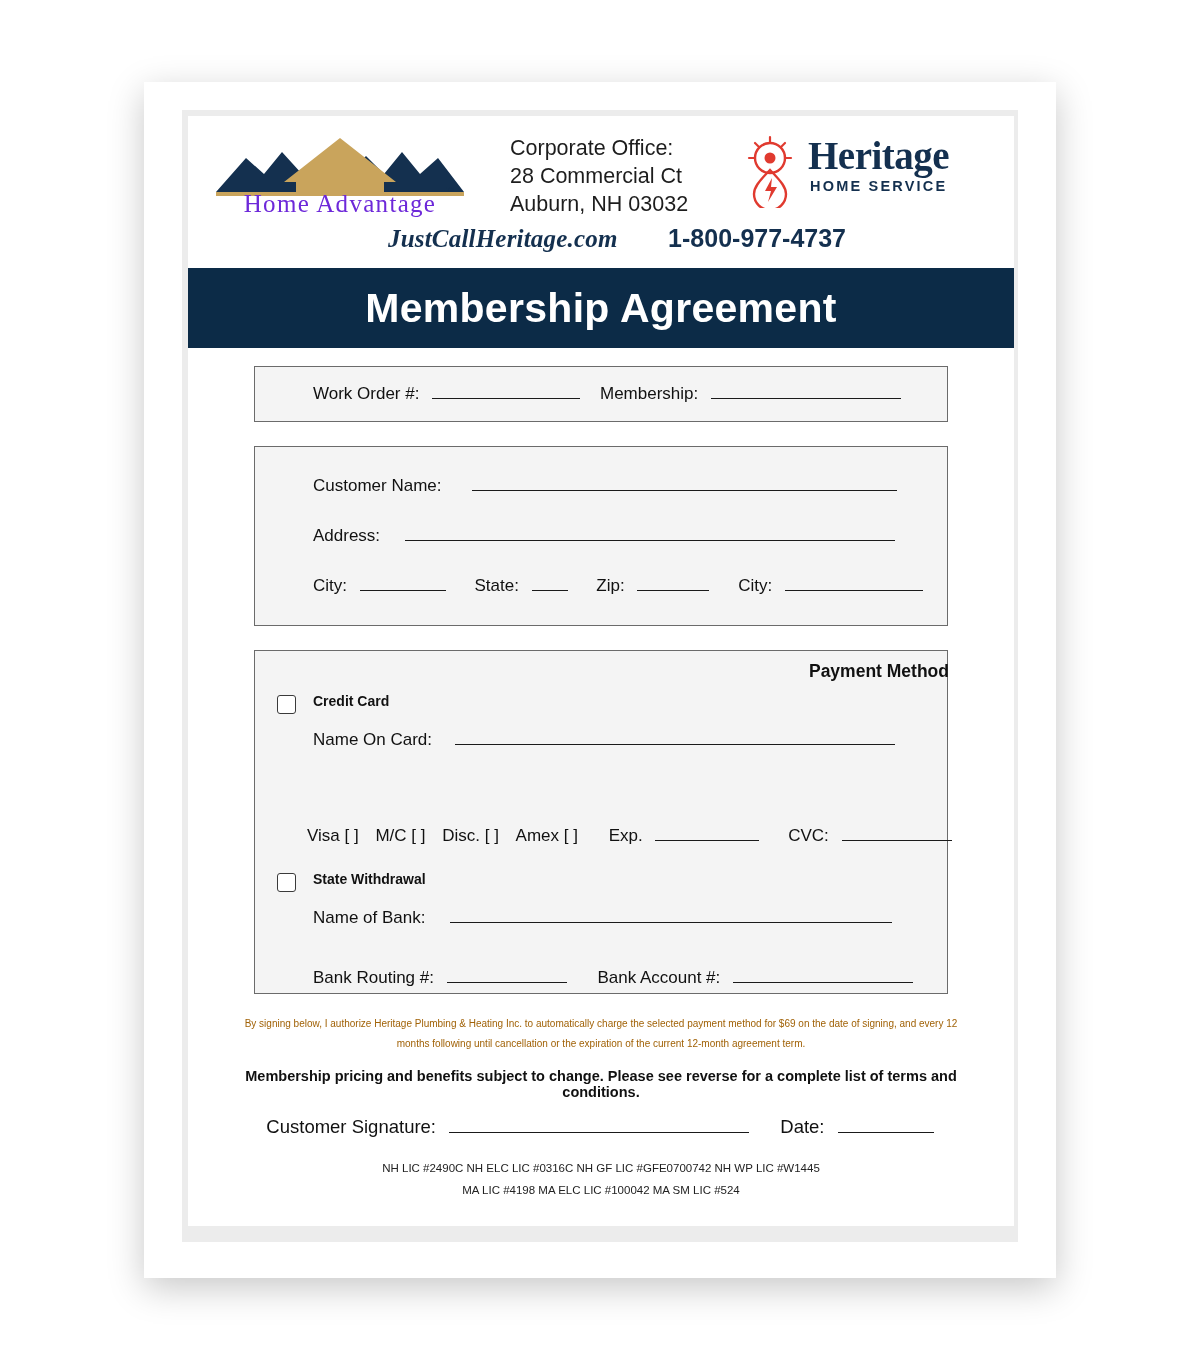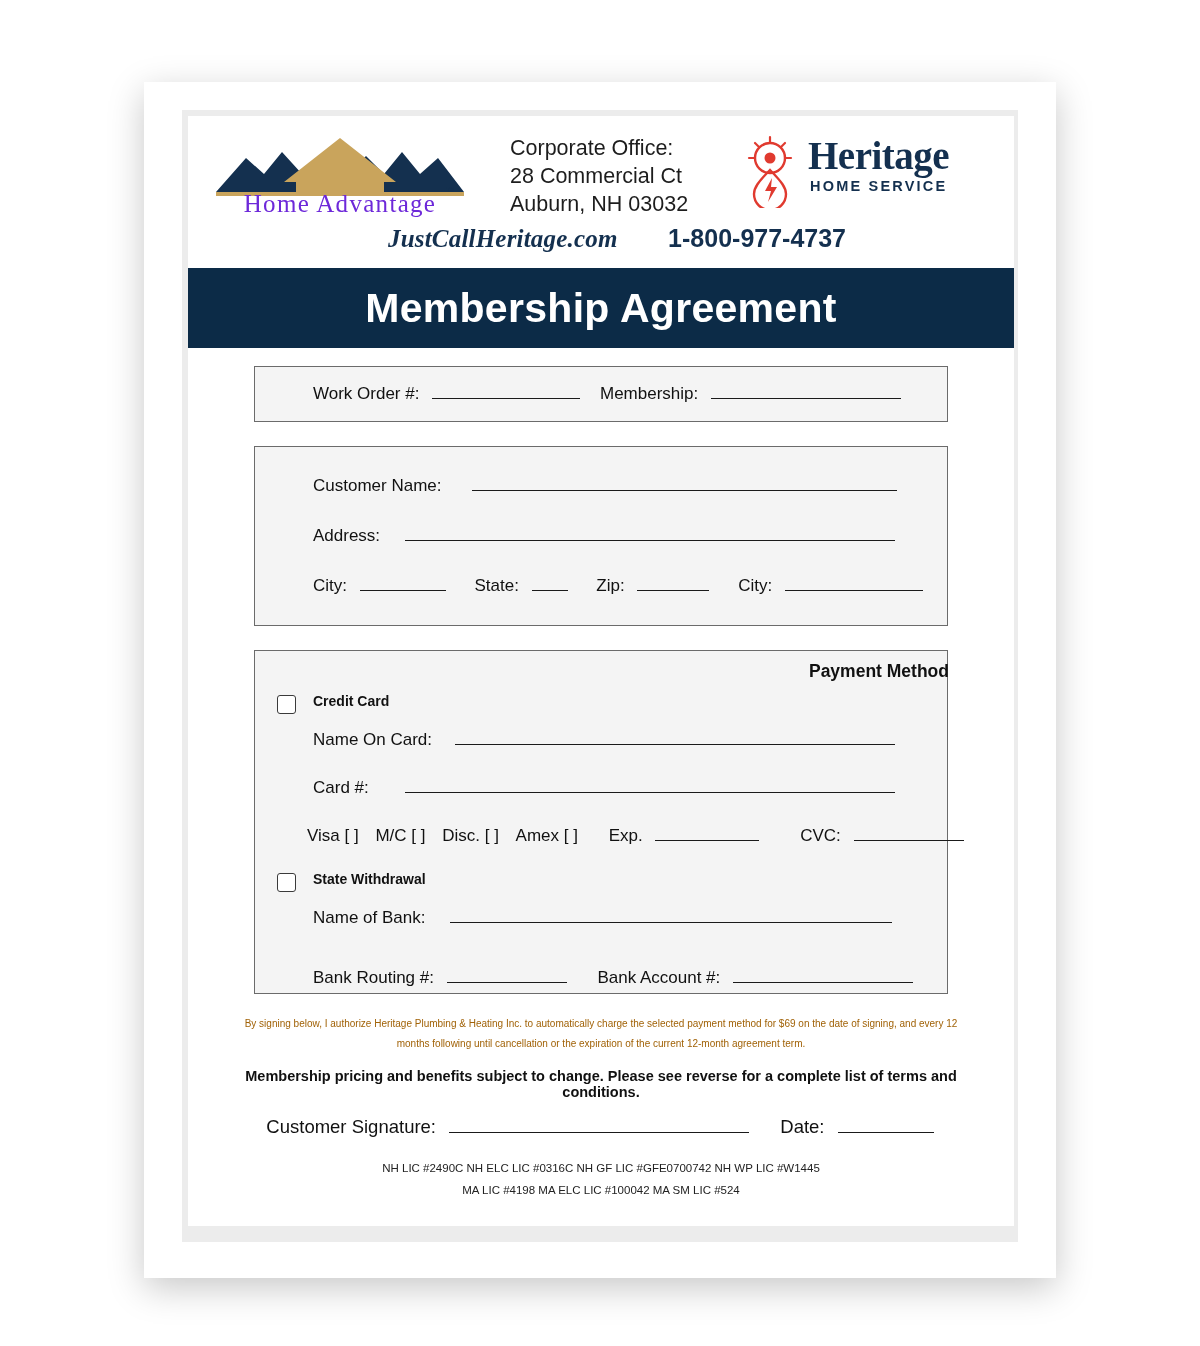--- a/index.html
+++ b/index.html
@@ -349,33 +349,29 @@
       <div class="payment-title">Payment Method</div>
 
       <div class="checkbox" style="left:22px; top:44px;"></div>
       <div class="opt-label" style="left:58px; top:42px;">Credit Card</div>
 
       <div class="fld" style="left:58px; top:78px;">
         <span>Name On Card:</span>
         <span class="line" style="width:440px; margin-left:18px;"></span>
       </div>
 
-      <div class="fld" style="left:58px; top:126px;">
-        <span>Card #:</span>
-        <span class="line" style="width:490px; margin-left:32px;"></span>
-      </div>
 
       <div class="fld" style="left:52px; top:174px;">
         <span>Visa [ ]</span>
         <span style="margin-left:12px;">M/C [ ]</span>
         <span style="margin-left:12px;">Disc. [ ]</span>
         <span style="margin-left:12px;">Amex [ ]</span>
         <span style="margin-left:26px;">Exp.</span>
         <span class="line" style="width:104px;"></span>
-        <span style="margin-left:34px;">CVC:</span>
+        <span style="margin-left:22px;">CVC:</span>
         <span class="line" style="width:110px;"></span>
       </div>
 
       <div class="checkbox" style="left:22px; top:222px;"></div>
       <div class="opt-label" style="left:58px; top:220px;">State Withdrawal</div>
 
       <div class="fld" style="left:58px; top:256px;">
         <span>Name of Bank:</span>
         <span class="line" style="width:442px; margin-left:20px;"></span>
       </div>

